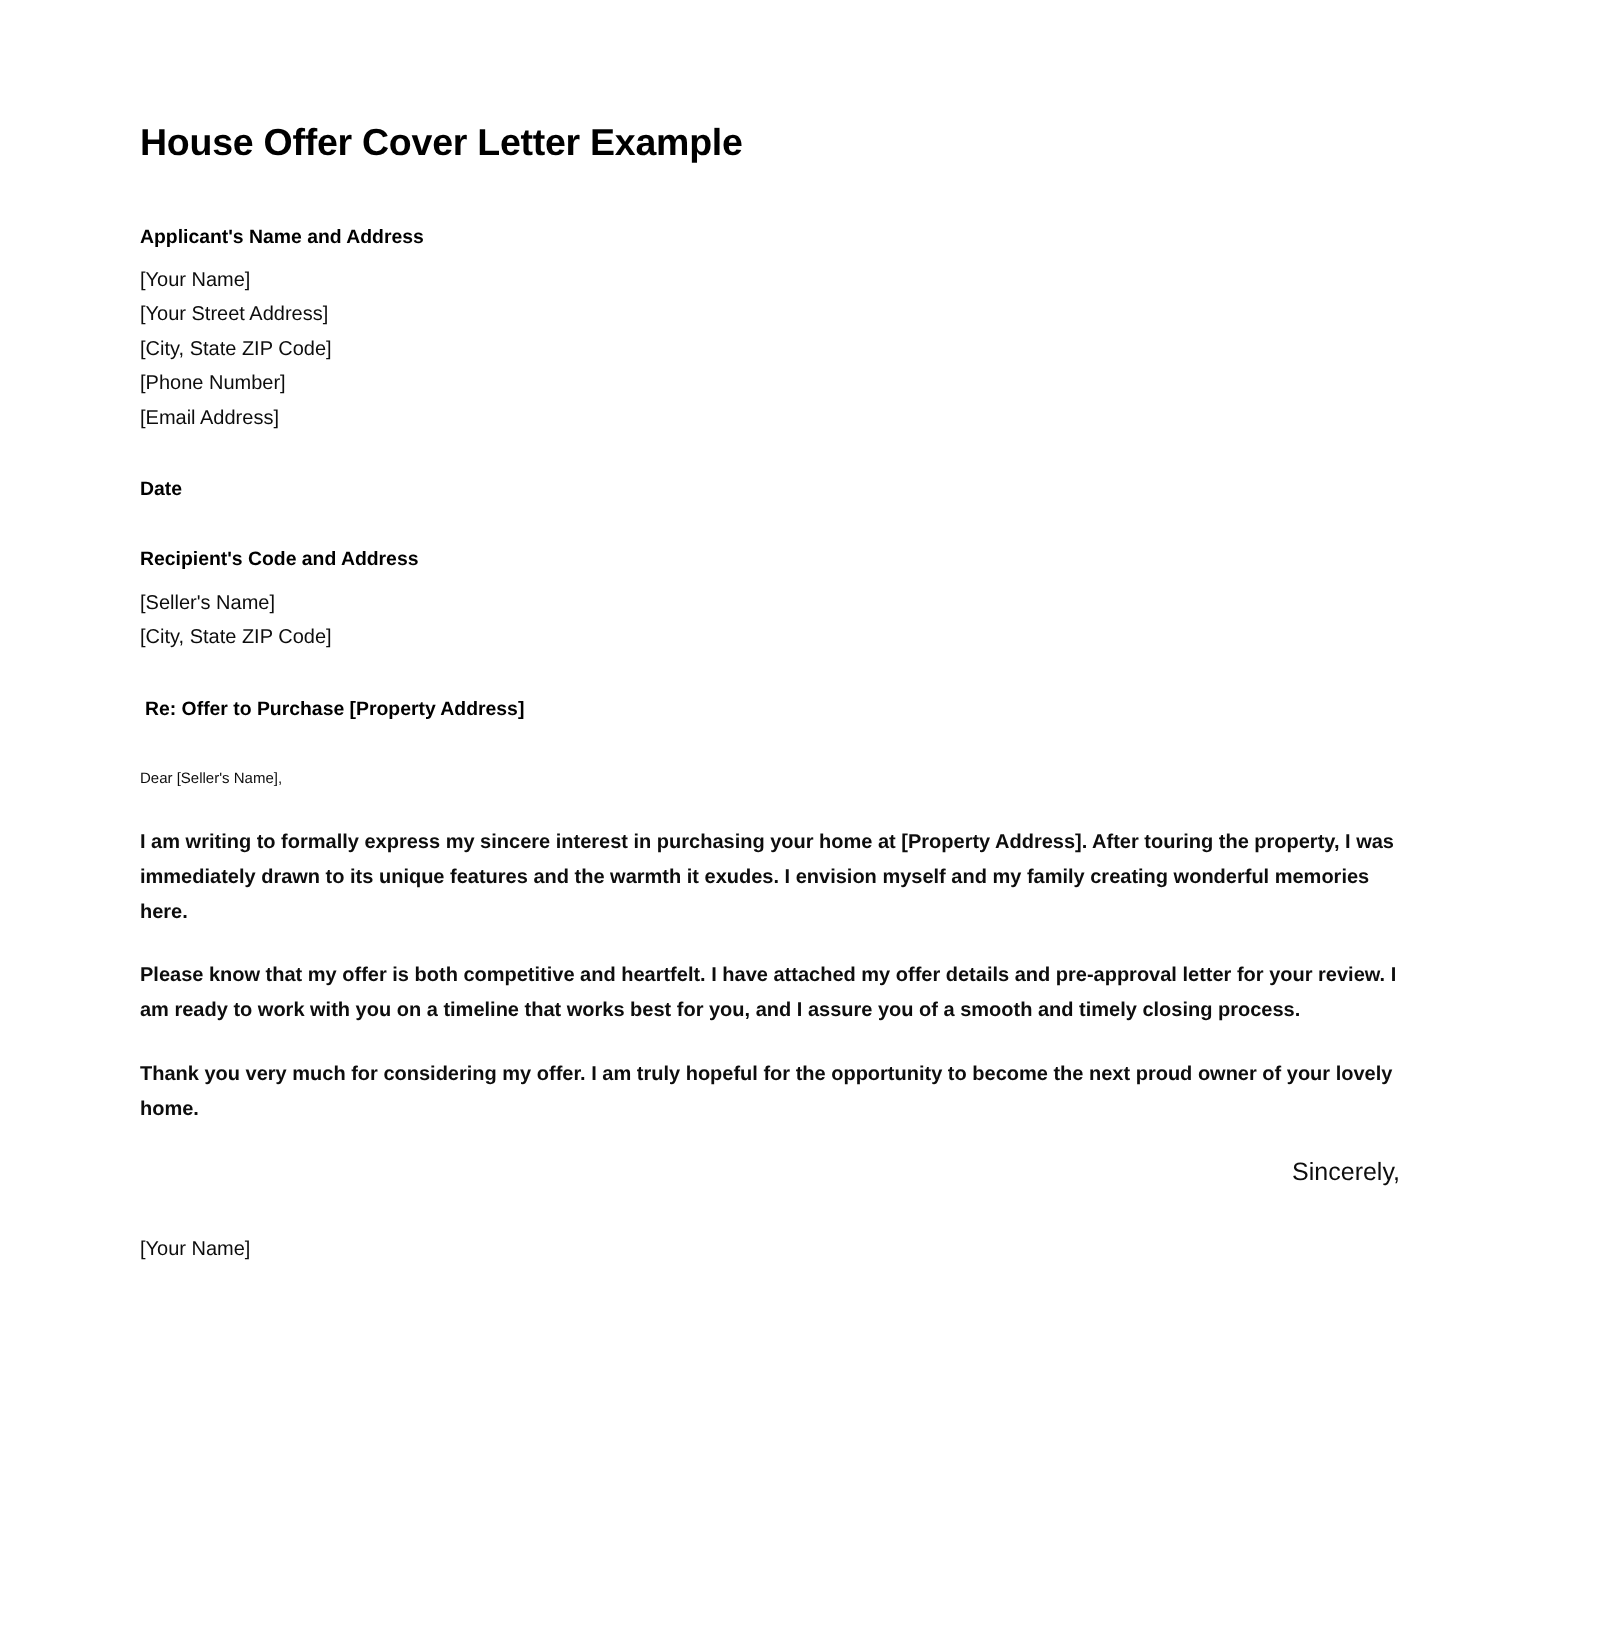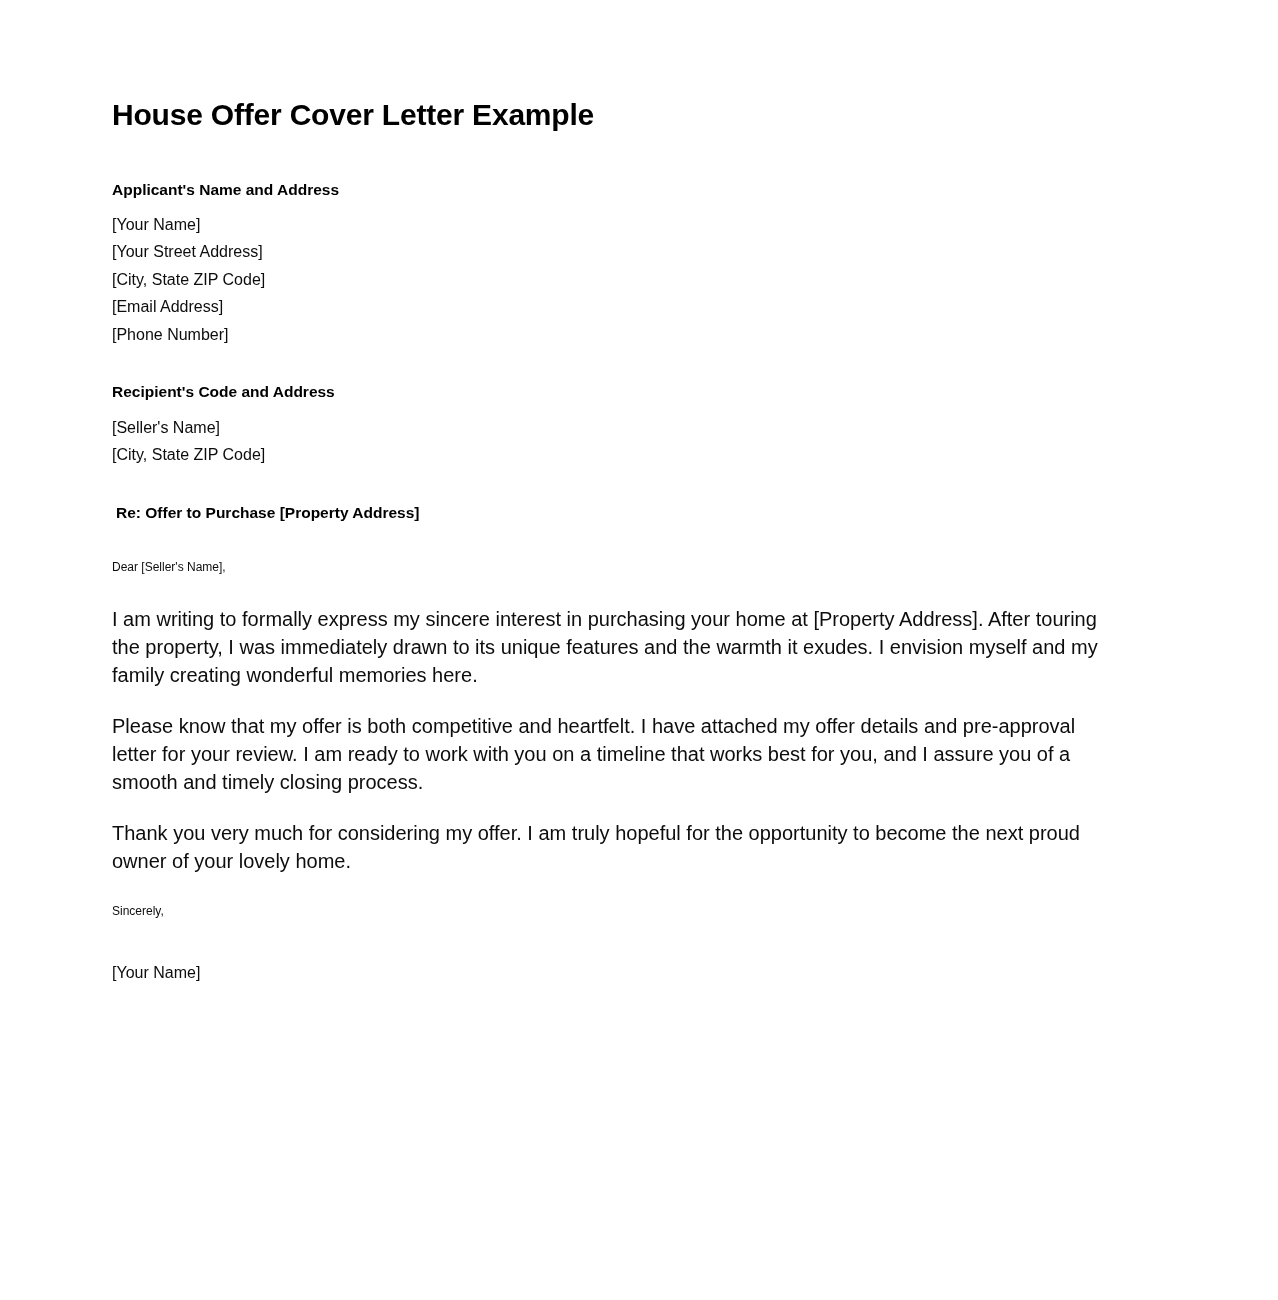--- a/index.html
+++ b/index.html
@@ -52,30 +52,32 @@
     line-height: 1.5;
     margin: 0 0 30px 4px;
     color: #000000;
   }
   .salutation {
     font-size: 12px;
     line-height: 27px;
     margin: 0 0 24px 0;
   }
   .body-paragraph {
-    font-size: 20px;
+    font-size: 16px;
     line-height: 28px;
     margin: 0 0 23px 0;
     max-width: 1020px;
     text-align: left;
+    font-weight: bold;
   }
   .closing {
-    font-size: 12px;
+    font-size: 20px;
     line-height: 27px;
     margin: 0 0 0 0;
+    text-align: right;
   }
   .signature-gap {
     height: 34px;
   }
   .signature-name {
     font-size: 16px;
     line-height: 27px;
     margin: 0;
   }
 </style>
@@ -84,25 +86,26 @@
 
 <div class="page">
 
   <h1 class="doc-title">House Offer Cover Letter Example</h1>
 
   <div class="section">
     <div class="section-heading">Applicant's Name and Address</div>
     <p class="addr-line">[Your Name]</p>
     <p class="addr-line">[Your Street Address]</p>
     <p class="addr-line">[City, State ZIP Code]</p>
+    <p class="addr-line">[Phone Number]</p>
     <p class="addr-line">[Email Address]</p>
-    <p class="addr-line">[Phone Number]</p>
   </div>
 
   <div class="section">
+    <div class="section-heading">Date</div>
   </div>
 
   <div class="section">
     <div class="section-heading">Recipient's Code and Address</div>
     <p class="addr-line">[Seller's Name]</p>
     <p class="addr-line">[City, State ZIP Code]</p>
   </div>
 
   <div class="subject-line">Re: Offer to Purchase [Property Address]</div>
 

